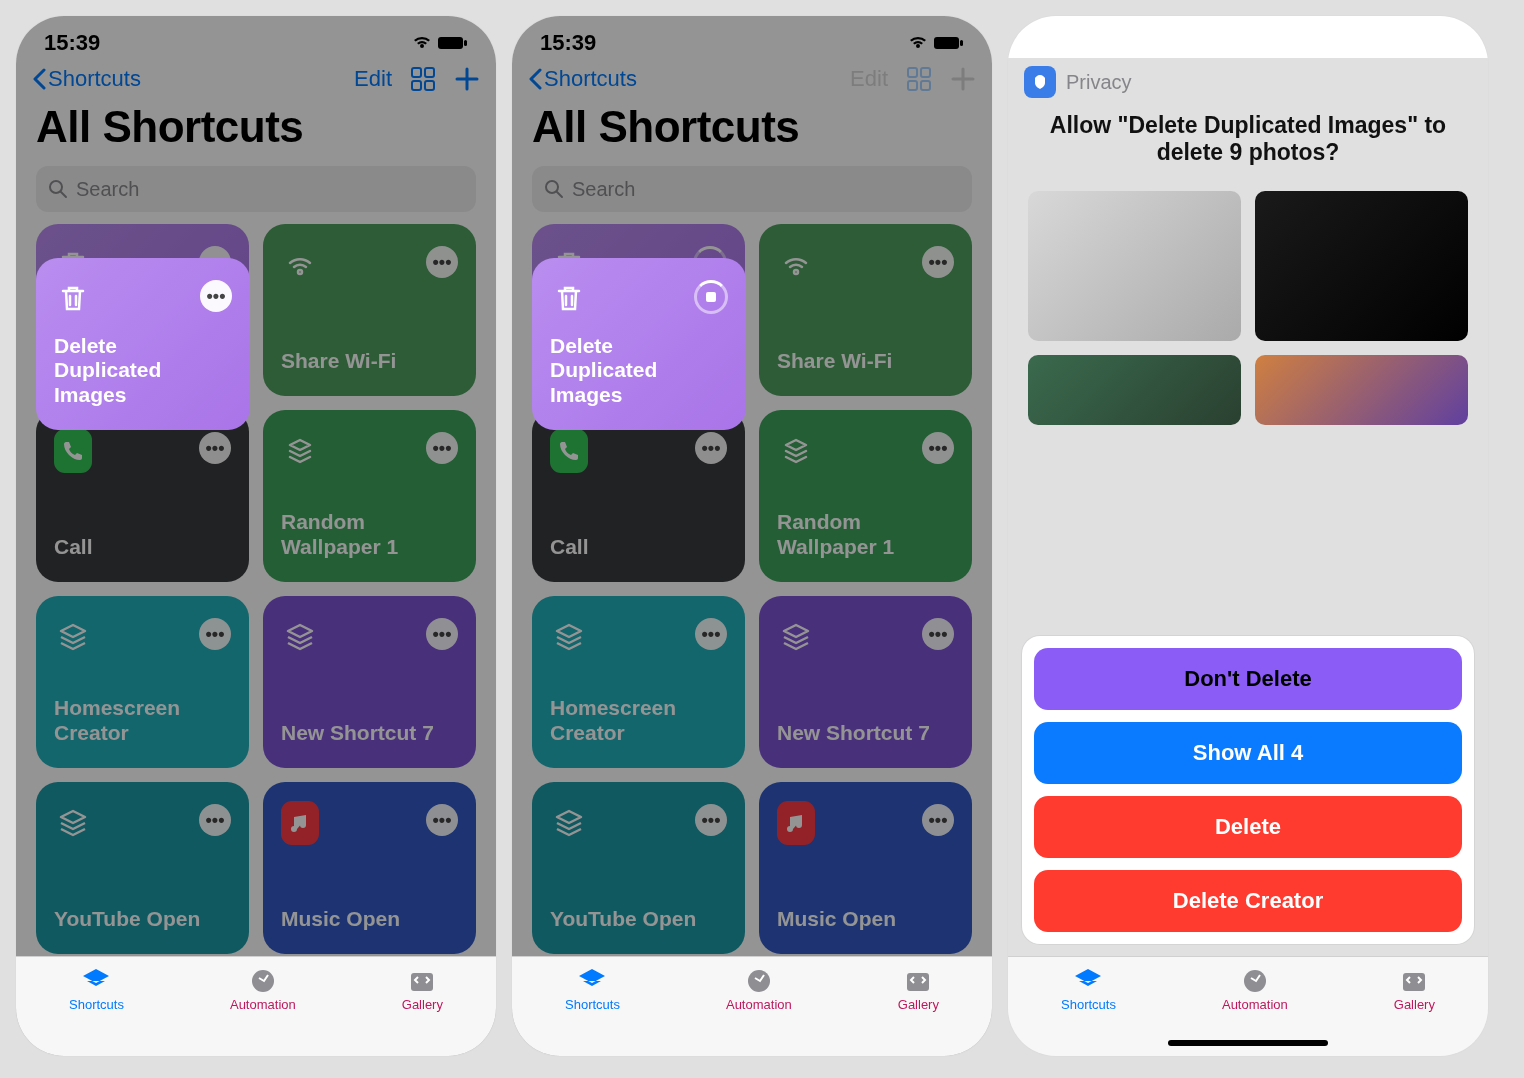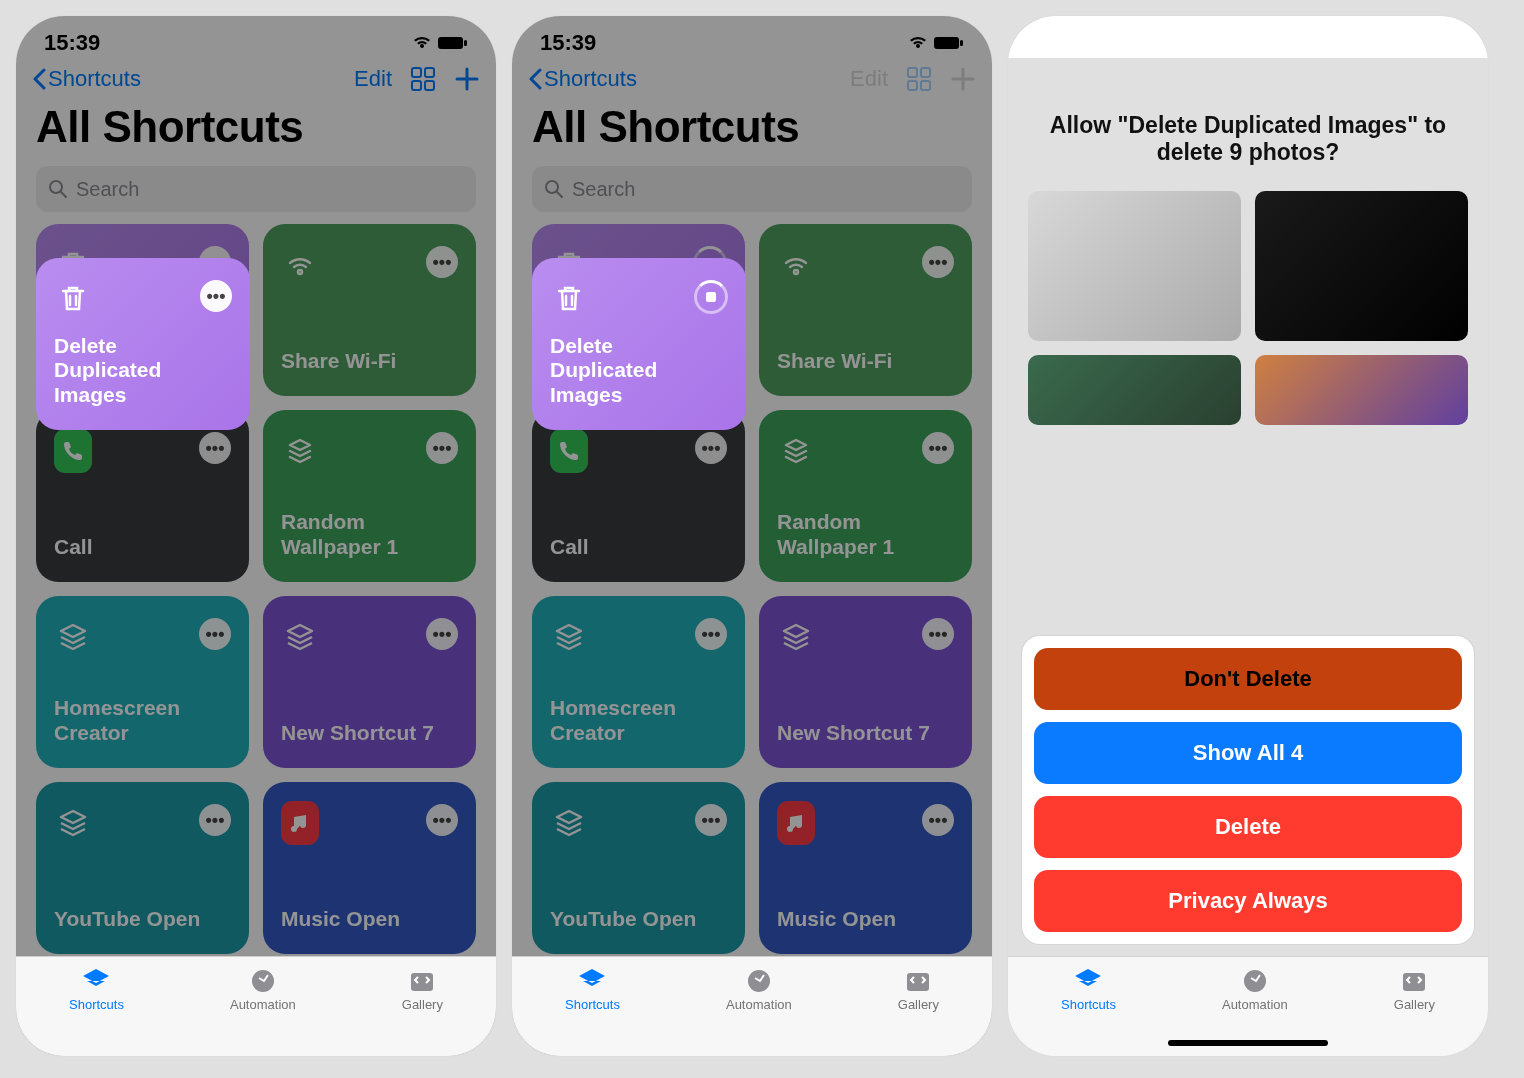--- a/index.html
+++ b/index.html
@@ -24,38 +24,38 @@
 .tile-label { font-size: 21px; font-weight: 600; line-height: 1.18; }
 .purple { background: linear-gradient(135deg,#b98df0,#a974e8); }
 .green-d { background: #4e9f5f; }
 .gray { background: #3a3c3e; }
 .green { background: #3da35c; }
 .teal { background: #1fb0bb; }
 .violet { background: #7f53d5; }
 .teal2 { background: #1d99a6; }
 .blue { background: #3259c4; }
 .tabbar { position: absolute; bottom: 0; left:0; right:0; height: 100px; background: #f7f7f7; border-top: 1px solid #d0d0d0; display: flex; justify-content: space-around; align-items: flex-start; padding-top: 10px; }
-.tab { display: flex; flex-direction: column; align-items: center; gap: 2px; font-size: 13px; color: #737373; }
+.tab { display: flex; flex-direction: column; align-items: center; gap: 2px; font-size: 13px; color: #be185d; }
 .tab.active { color: #007aff; }
 .homebar { position: absolute; bottom: 10px; left: 50%; transform: translateX(-50%); width: 160px; height: 6px; background: #000; border-radius: 4px; }
 .dim { position: absolute; inset: 0; background: rgba(0,0,0,0.42); pointer-events: none; }
 .dim-light { position: absolute; inset: 0; background: rgba(0,0,0,0.12); pointer-events: none; }
 .highlight { position: absolute; z-index: 2; border-radius: 22px; overflow:hidden; }
 .privacy-banner { position: absolute; top: 50px; left: 16px; right: 16px; display: flex; align-items: center; gap: 10px; z-index: 3; color: #86868a; font-size: 20px; }
 .privacy-icon { width: 32px; height: 32px; background: #3a7de8; border-radius: 8px; display:flex; align-items:center; justify-content:center; color:#fff; }
 .sheet-title { position: absolute; top: 96px; left: 24px; right: 24px; z-index: 3; text-align: center; font-weight: 700; font-size: 23px; color: #111; }
 .thumbs { position: absolute; top: 175px; left: 20px; right: 20px; z-index: 3; display: grid; grid-template-columns: 1fr 1fr; gap: 14px; }
 .thumb { height: 150px; border-radius: 10px; background: #888; }
 .thumb.a { background: linear-gradient(135deg,#d8d8d8,#aaa); }
 .thumb.b { background: linear-gradient(135deg,#1a1a1a,#000); }
 .thumb.c { background: linear-gradient(135deg,#3a6a4e,#2a4030); }
 .thumb.d { background: linear-gradient(135deg,#d08040,#6040a0); }
 .action-sheet { position: absolute; left: 14px; right: 14px; bottom: 112px; background: #fff; border-radius: 18px; z-index: 5; padding: 12px; display:flex; flex-direction:column; gap:12px; box-shadow: 0 0 0 1px rgba(0,0,0,0.05);}
 .action-btn { height: 62px; border-radius: 14px; display:flex; align-items:center; justify-content:center; font-size: 22px; font-weight: 600; }
-.action-gray { background: #c2410c; color: #000; }
+.action-gray { background: #8b5cf6; color: #000; }
 .action-blue { background: #0a7aff; color: #fff; }
 .action-red { background: #ff3b30; color: #fff; }
 .faded { opacity: 0.35; }
 .icon-inner { width: 44px; height: 44px; border-radius: 11px; display:flex; align-items:center; justify-content:center;}
 </style>
 </head>
 <body>
 
 <div class="phone">
   <div class="statusbar">
@@ -436,33 +436,41 @@
               </svg>
             </span>
           </span>
           <span class="tile-more">•••</span>
         </div>
         <span class="tile-label">Music Open</span>
       </div>
   </div>
   <div class="dim-light" style="top:42px"></div>
 
+  <div class="privacy-banner">
+    <span class="privacy-icon">
+        <svg width="18" height="18" viewBox="0 0 18 18">
+          <path d="M9 2c3 0 4 2 5 3v5c0 3-3 5-5 6-2-1-5-3-5-6V5c1-1 2-3 5-3z" fill="#fff"></path>
+        </svg>
+      </span>
+    <span>Privacy</span>
+  </div>
   <div class="sheet-title">Allow "Delete Duplicated Images" to delete 9 photos?</div>
   <div class="thumbs">
     <div class="thumb a"></div>
     <div class="thumb b"></div>
     <div class="thumb c" style="height:70px"></div>
     <div class="thumb d" style="height:70px"></div>
   </div>
 
   <div class="action-sheet">
     <div class="action-btn action-gray">Don't Delete</div>
     <div class="action-btn action-blue">Show All 4</div>
     <div class="action-btn action-red">Delete</div>
-    <div class="action-btn action-red">Privacy Always</div>
+    <div class="action-btn action-red">Delete Creator</div>
   </div>
 
   <div class="tabbar">
     <div class="tab active">
         <svg width="30" height="28" viewBox="0 0 30 28">
           <path d="M15 2l13 7-13 7-13-7 13-7zm-9 12l9 5 9-5" fill="#007aff"></path>
         </svg>
         <span>Shortcuts</span>
       </div>
     <div class="tab">

